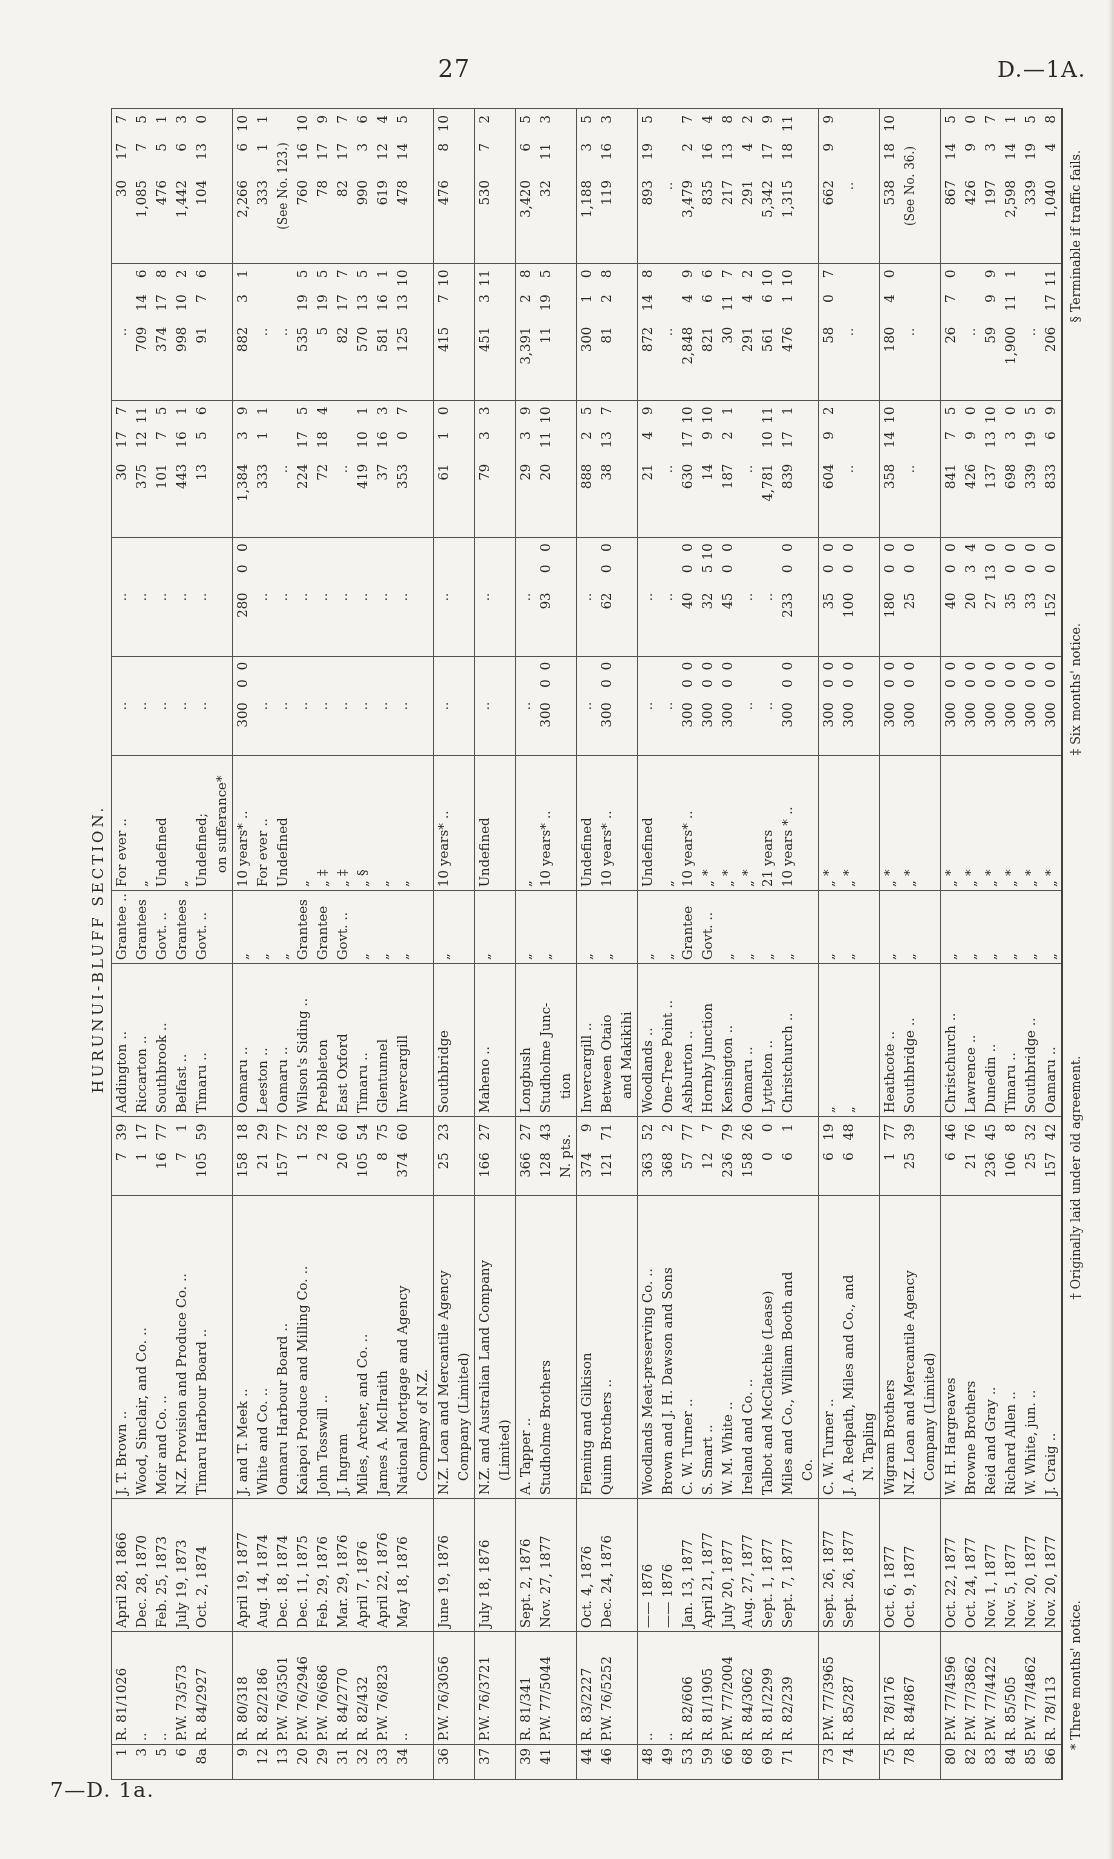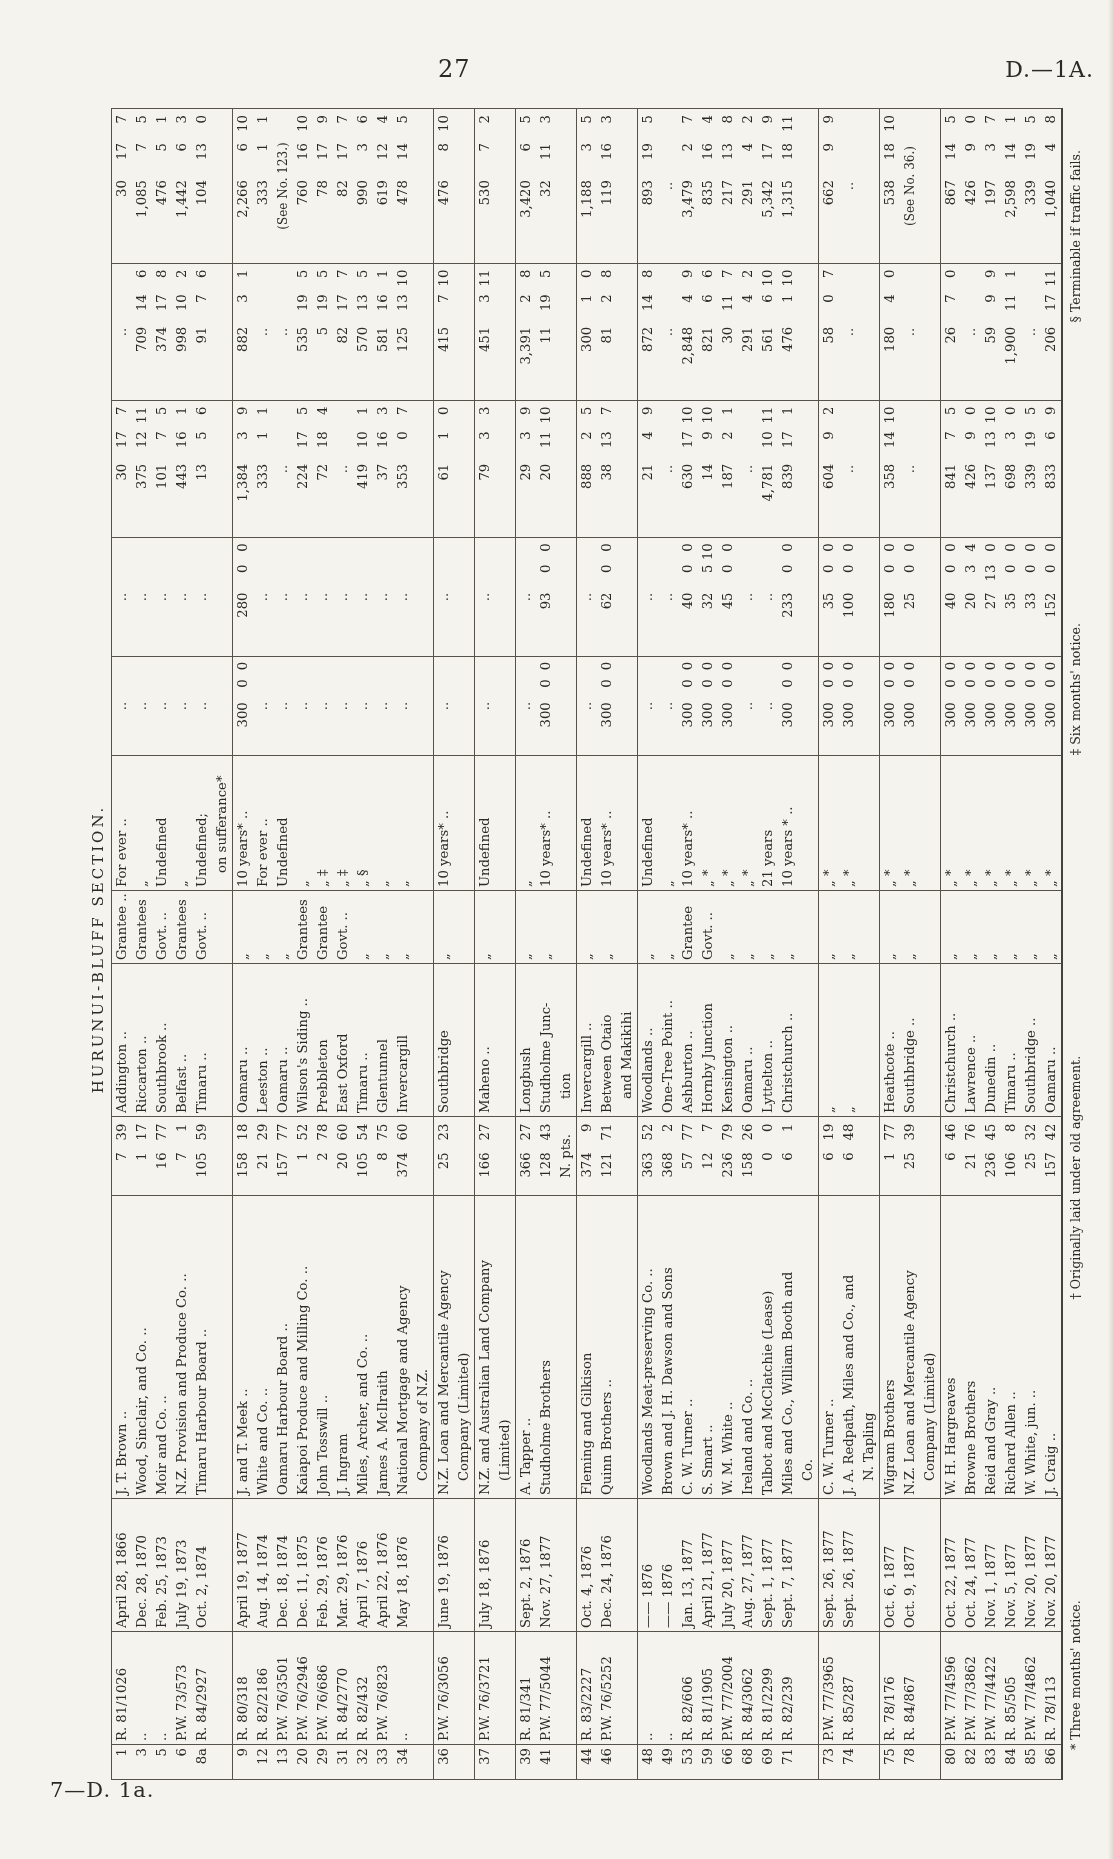--- a/index.html
+++ b/index.html
@@ -11,21 +11,21 @@
     position:relative;
     overflow:hidden;
   }
   .sheet{position:absolute;inset:0;}
   
   .page-num{
     position:absolute;top:55px;left:438px;
     font-size:24px;letter-spacing:1px;
   }
   .doc-ref{
-    position:absolute;top:57px;right:20px;
+    position:absolute;top:57px;right:28px;
     font-size:22px;letter-spacing:1px;
   }
   
   .signature{
     position:absolute;left:50px;top:1778px;
     font-size:21px;letter-spacing:1px;
   }
   
   .rot-wrap{
     position:absolute;

